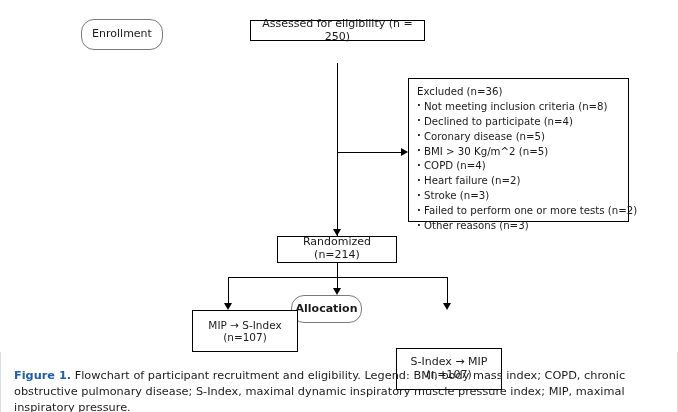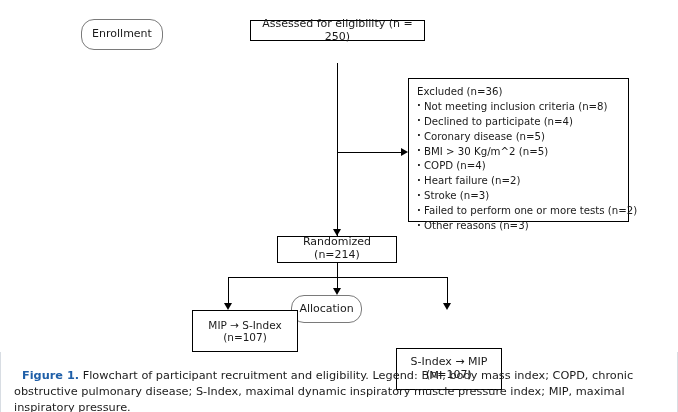--- a/index.html
+++ b/index.html
@@ -75,20 +75,21 @@
     font-size: 11px;
   }
   #node-randomized {
     left: 277px; top: 236px; width: 120px; height: 27px;
     font-size: 11px;
     align-items: flex-end;
   }
   #node-allocation {
     left: 291px; top: 295px; width: 71px; height: 28px;
     font-size: 11px;
+    font-weight: bold;
   }
   #node-group-left {
     left: 192px; top: 310px; width: 106px; height: 42px;
     font-size: 10.5px;
   }
   #node-group-right {
     left: 396px; top: 310px; width: 106px; height: 42px;
     font-size: 11px;
     margin-top: 38px;
   }
@@ -152,21 +153,20 @@
     left: 14px; top: 368px;
     width: 650px;
     font-size: 11.3px;
     line-height: 1.42;
     color: #1b1b1b;
     text-align: left;
   }
   #caption .fig-label {
     color: #1f5fa8;
     font-weight: bold;
-    margin-left: 8px;
   }
 </style>
 </head>
 <body>
 
 <div id="page">
 
   <div class="page-edge-left"></div>
   <div class="page-edge-right"></div>
 

